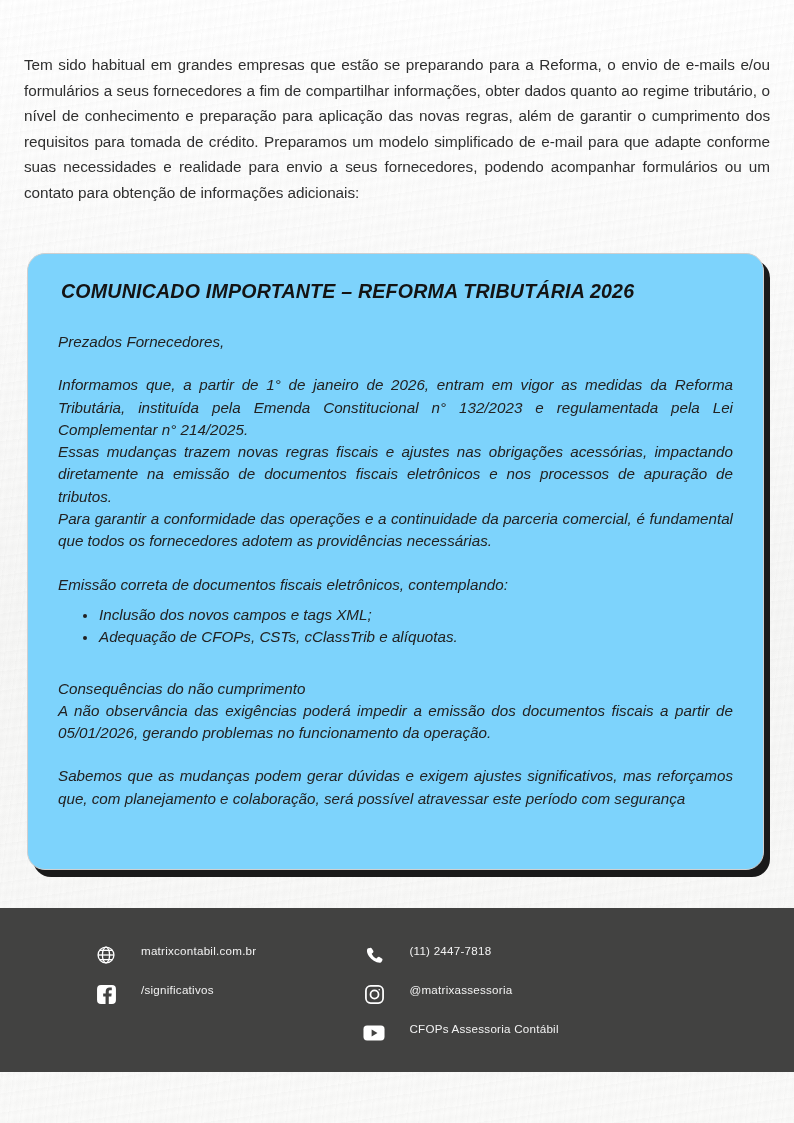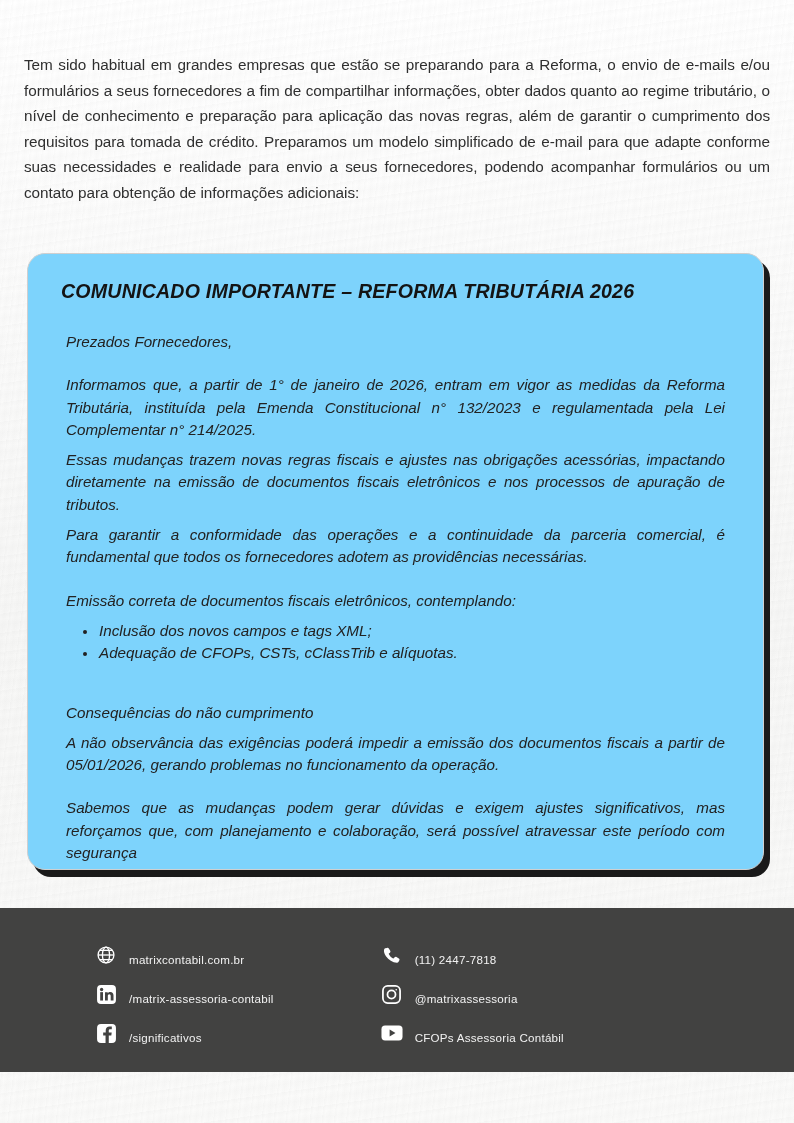--- a/index.html
+++ b/index.html
@@ -83,21 +83,21 @@
     letter-spacing: 0.2px;
     margin: 0 0 28px 3px;
   }
   .notice-body {
     font-size: 15.2px;
     font-style: italic;
     line-height: 22.3px;
     color: #222222;
   }
   .notice-body p {
-    margin: 8px;
+    margin: 0;
     text-align: justify;
     text-justify: inter-word;
   }
   .blk {
     margin-bottom: 21px !important;
   }
   .tight {
     margin-bottom: 0 !important;
   }
   .notice-list {
@@ -139,22 +139,22 @@
     gap: 0px;
   }
   .contact-col {
     display: flex;
     flex-direction: column;
     gap: 17px;
   }
   .contact-col.col2 { margin-left: 107px; }
   .contact-row {
     display: flex;
-    align-items: flex-end;
-    gap: 12px;
+    align-items: flex-start;
+    gap: 24px;
     height: 22px;
   }
   .contact-icon {
     width: 22px;
     height: 22px;
     flex: 0 0 22px;
     display: flex;
     align-items: center;
     justify-content: center;
     color: #ffffff;
@@ -219,31 +219,20 @@
               <circle cx="12" cy="12" r="9.5"></circle>
               <ellipse cx="12" cy="12" rx="4.3" ry="9.5"></ellipse>
               <line x1="2.5" y1="12" x2="21.5" y2="12"></line>
               <line x1="4.3" y1="6.4" x2="19.7" y2="6.4"></line>
               <line x1="4.3" y1="17.6" x2="19.7" y2="17.6"></line>
             </svg>
           </span>
           <span class="contact-text">matrixcontabil.com.br</span>
         </div>
 
-        <div class="contact-row">
-          <span class="contact-icon">
-            <svg width="21" height="21" viewBox="0 0 24 24">
-              <rect x="1.2" y="1.2" width="21.6" height="21.6" rx="4.5" fill="#ffffff"></rect>
-              <rect x="4.8" y="9.3" width="3.2" height="9.6" fill="#424241"></rect>
-              <circle cx="6.4" cy="6.3" r="1.9" fill="#424241"></circle>
-              <path d="M10.3 18.9 V9.3 h3.1 v1.3 c0.6-1 1.7-1.6 3-1.6 2.3 0 3.6 1.5 3.6 4.2 v5.7 h-3.2 v-5.1 c0-1.3-0.5-2.1-1.6-2.1 -1.1 0-1.7 0.8-1.7 2.1 v5.1 z" fill="#424241"></path>
-            </svg>
-          </span>
-          <span class="contact-text">/matrix-assessoria-contabil</span>
-        </div>
 
         <div class="contact-row">
           <span class="contact-icon">
             <svg width="21" height="21" viewBox="0 0 24 24">
               <rect x="1.2" y="1.2" width="21.6" height="21.6" rx="4.5" fill="#ffffff"></rect>
               <path d="M14.6 23 V14.3 h2.9 l0.45-3.4 h-3.35 V8.75 c0-0.98 0.27-1.65 1.68-1.65 h1.79 V4.07 c-0.31-0.04-1.37-0.13-2.61-0.13 -2.58 0-4.35 1.58-4.35 4.48 v2.48 H8.2 v3.4 h2.71 V23 z" fill="#424241"></path>
             </svg>
           </span>
           <span class="contact-text">/significativos</span>
         </div>

